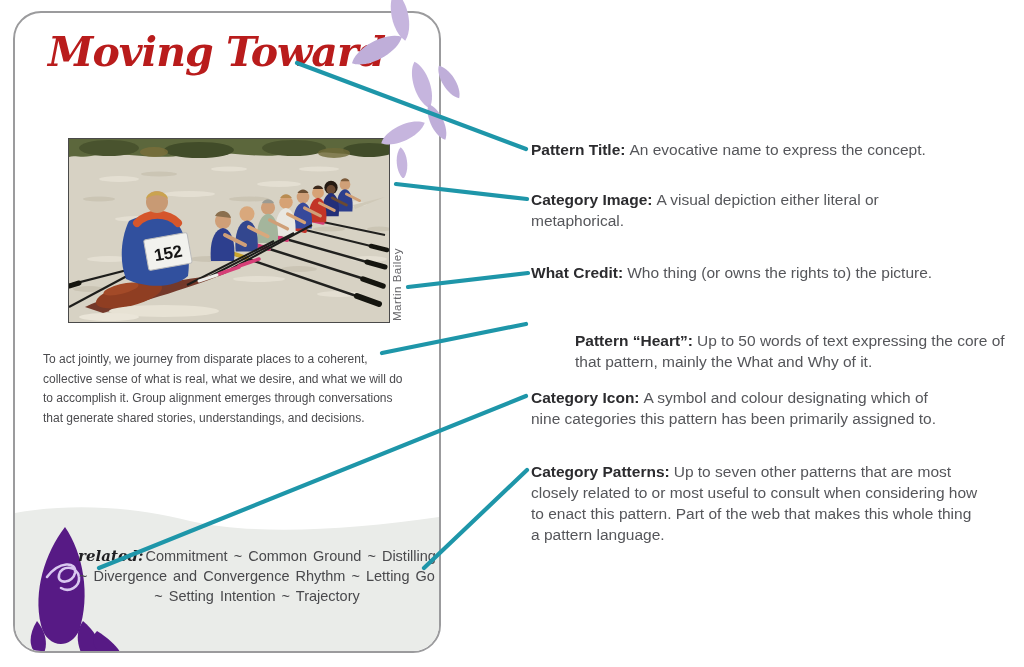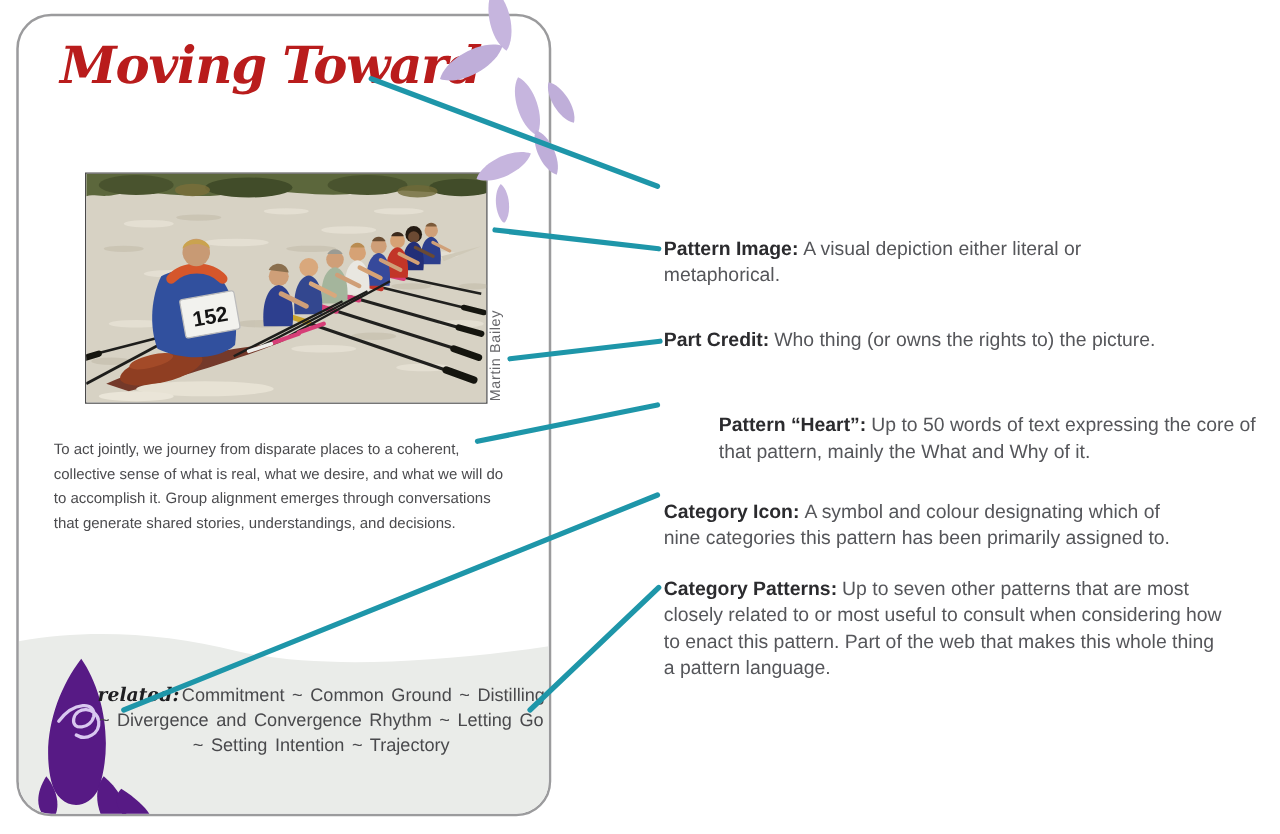--- a/index.html
+++ b/index.html
@@ -30,21 +30,21 @@
   .vine{position:absolute;left:330px;top:0;width:148px;height:178px;z-index:2;pointer-events:none;}
   .callouts{position:absolute;left:0;top:0;width:1024px;height:667px;z-index:3;pointer-events:none;}
 
   
   .annotation{position:absolute;left:531px;font-size:15.5px;line-height:21px;color:#55565a;z-index:2;}
   .annotation .lead{font-weight:bold;color:#2b2b2e;margin-right:4px;}
   .a1{top:139px;width:470px;}
   .a2{top:189px;width:392px;}
   .a3{top:262px;width:480px;}
   .a4{top:330px;width:452px;margin-left:44px;}
-  .a5{top:387px;width:424px;margin-top:12px;}
+  .a5{top:387px;width:424px;}
   .a6{top:461px;width:452px;}
 </style>
 </head>
 <body>
 
 <div class="stage">
 
   <div class="card">
 
     <div class="card-title">
@@ -233,25 +233,28 @@
     <g stroke="#1e96a9" stroke-width="4.2" stroke-linecap="round">
       <line x1="297" y1="63" x2="526" y2="149"></line>
       <line x1="396" y1="184" x2="527" y2="199"></line>
       <line x1="408" y1="287" x2="528" y2="273"></line>
       <line x1="382" y1="353" x2="526" y2="324"></line>
       <line x1="99" y1="568" x2="526" y2="396"></line>
       <line x1="424" y1="568" x2="527" y2="470"></line>
     </g>
   </svg>
 
+  <div class="annotation a1">
+    <span class="lead">Pattern Title:</span><span>An evocative name to express the concept.</span>
+  </div>
   <div class="annotation a2">
-    <span class="lead">Pattern Image:</span><span>A visual depiction either literal or metaphorical.</span>
+    <span class="lead">Category Image:</span><span>A visual depiction either literal or metaphorical.</span>
   </div>
   <div class="annotation a3">
-    <span class="lead">Part Credit:</span><span>Who thing (or owns the rights to) the picture.</span>
+    <span class="lead">What Credit:</span><span>Who thing (or owns the rights to) the picture.</span>
   </div>
   <div class="annotation a4">
     <span class="lead">Pattern “Heart”:</span><span>Up to 50 words of text expressing the core of that pattern, mainly the What and Why of it.</span>
   </div>
   <div class="annotation a5">
     <span class="lead">Category Icon:</span><span>A symbol and colour designating which of nine categories this pattern has been primarily assigned to.</span>
   </div>
   <div class="annotation a6">
     <span class="lead">Category Patterns:</span><span>Up to seven other patterns that are most closely related to or most useful to consult when considering how to enact this pattern. Part of the web that makes this whole thing a pattern language.</span>
   </div>

